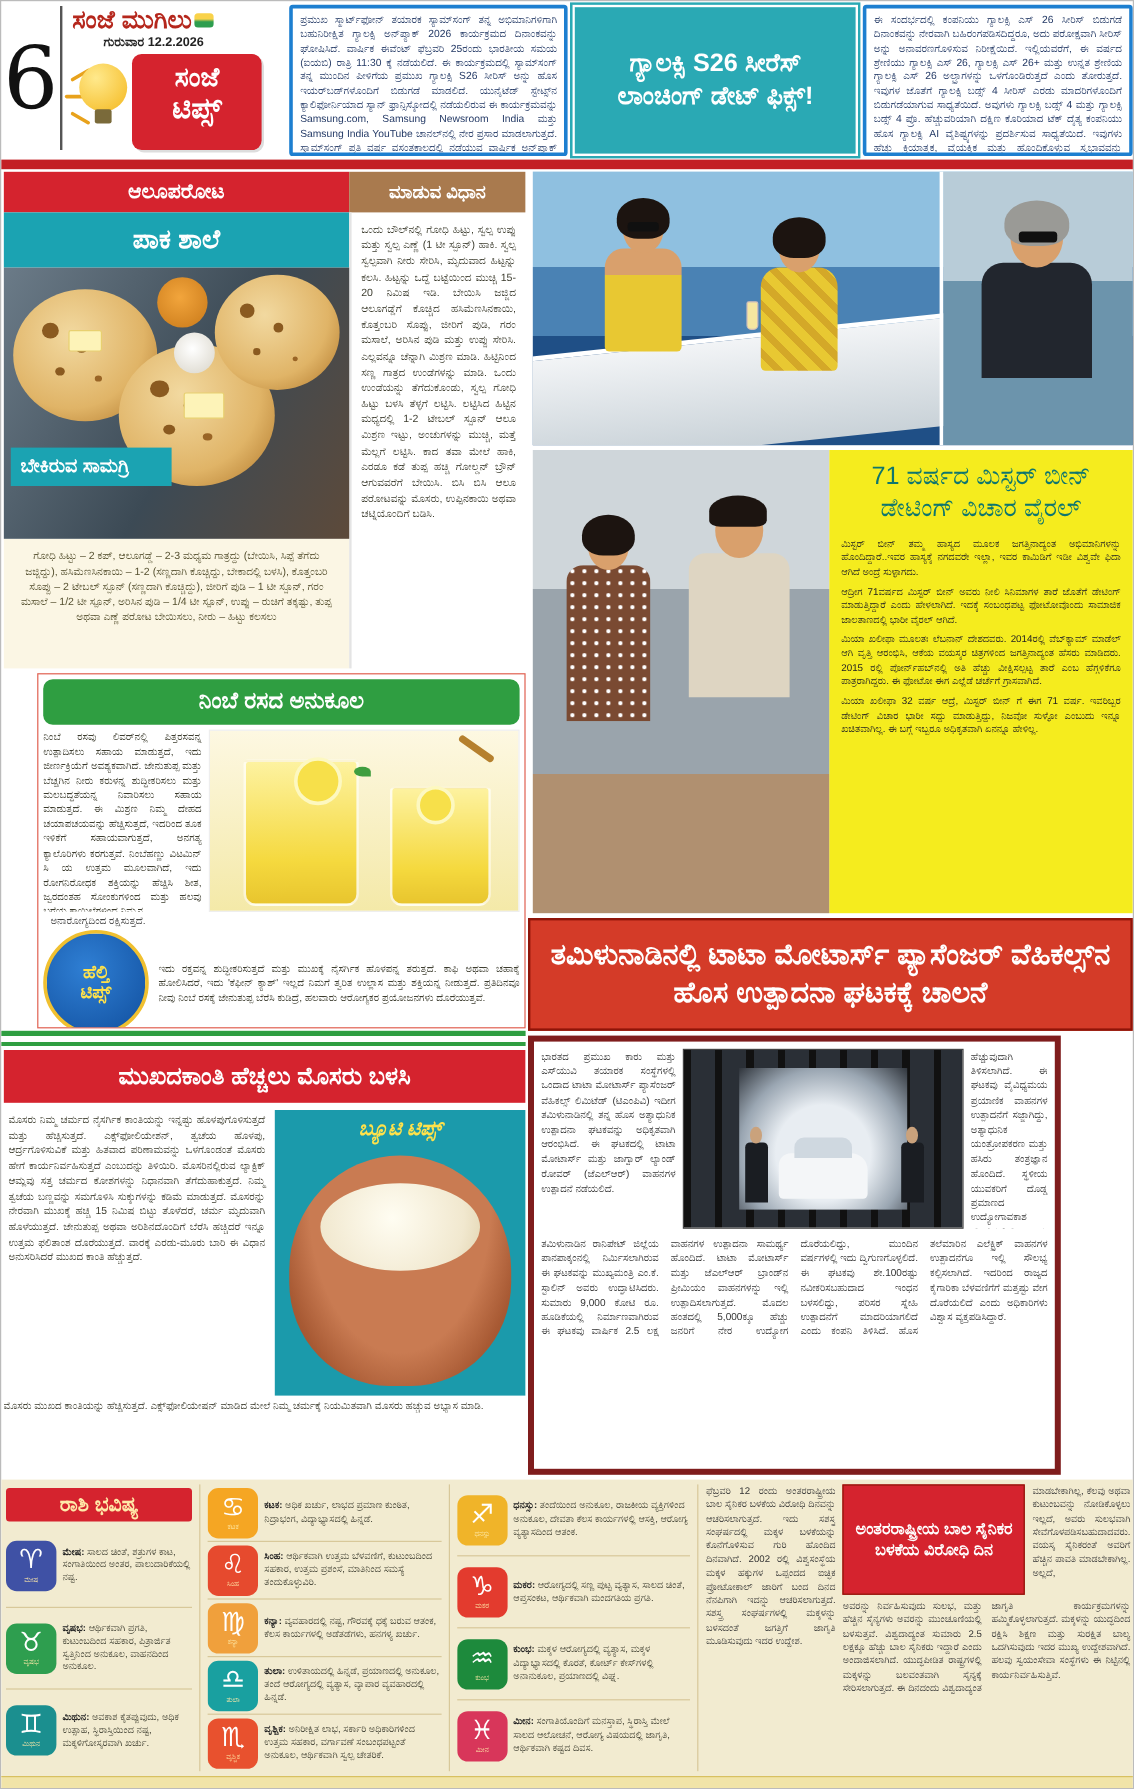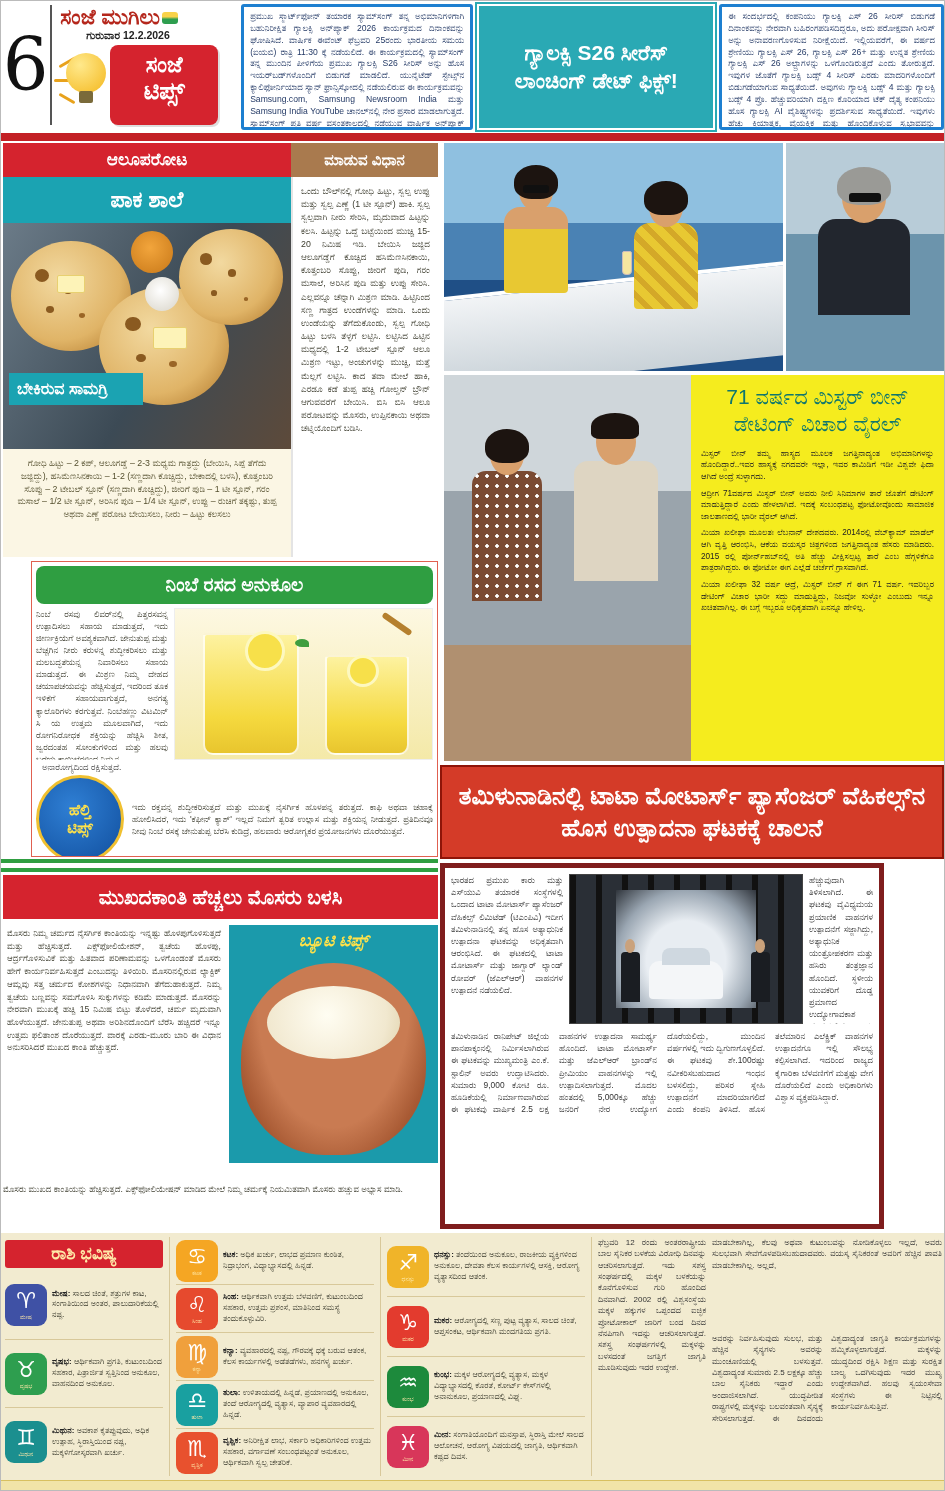--- a/index.html
+++ b/index.html
@@ -89,21 +89,21 @@
   .curd-head{height:44px;background:#d5232e;color:#fff;font-weight:bold;font-size:20px;
              display:flex;align-items:center;justify-content:center;margin-bottom:6px;}
   .curd-row{display:flex;height:238px;}
   .curd-text{width:214px;font-size:8.6px;line-height:1.48;color:#3c3c2e;padding:2px 8px 0 4px;}
   .curd-panel{flex:1;background:#1b9aab;position:relative;}
   .beauty-badge{color:#ffe24a;font-weight:bold;font-style:italic;font-size:17px;text-align:center;padding-top:6px;}
   .pot{position:absolute;left:12px;right:12px;bottom:8px;top:38px;
        background:radial-gradient(ellipse at 50% 20%,#c97b52 0 58%,#a85a34 78%,#8a4424);border-radius:50% 50% 45% 45%;}
   .pot:after{content:"";position:absolute;left:14%;top:12%;width:72%;height:38%;border-radius:50%;
        background:radial-gradient(circle at 45% 40%,#fffdf2,#f1e8cf 70%,#e0d2ac);}
-  .curd-outro{font-size:8.6px;line-height:1.45;color:#3c3c2e;margin-top:20px;}
+  .curd-outro{font-size:8.6px;line-height:1.45;color:#3c3c2e;margin-top:2px;}
 
   
   #yacht{left:443px;top:142px;width:500px;height:228px;position:absolute;overflow:hidden;
          background:linear-gradient(#8fc0e0 0 35%,#4a82b4 35% 60%,#1f4f86 60% 100%);}
   .rail{position:absolute;left:-20px;bottom:0;width:420px;height:90px;background:linear-gradient(#f2f4f6,#c9d2d8);
         transform:skewY(-6deg);border-top:4px solid #fff;}
   .person{position:absolute;}
   .head{width:34px;height:40px;border-radius:50%;background:#d9a06c;margin:0 auto;position:relative;}
   .hair{position:absolute;left:-5px;top:-6px;width:44px;height:34px;border-radius:50% 50% 40% 40%;background:#1c1410;}
   .hair-long:after{content:"";position:absolute;left:-4px;top:18px;width:52px;height:66px;
@@ -433,20 +433,21 @@
             <span class="mini">ಮೀನ</span>
           </div>
         <div class="sign-text"><b>ಮೀನ</b><span>ಸಂಗಾತಿಯೊಂದಿಗೆ ಮನಸ್ತಾಪ, ಸ್ಥಿರಾಸ್ತಿ ಮೇಲೆ ಸಾಲದ ಆಲೋಚನೆ, ಆರೋಗ್ಯ ವಿಷಯದಲ್ಲಿ ಜಾಗೃತಿ, ಆರ್ಥಿಕವಾಗಿ ಕಷ್ಟದ ದಿವಸ.</span></div>
       </div>
     </div>
 
     <div class="bottom-article">
       <div class="ba-col1">ಫೆಬ್ರವರಿ 12 ರಂದು ಅಂತರರಾಷ್ಟ್ರೀಯ ಬಾಲ ಸೈನಿಕರ ಬಳಕೆಯ ವಿರೋಧಿ ದಿನವನ್ನು ಆಚರಿಸಲಾಗುತ್ತದೆ. ಇದು ಸಶಸ್ತ್ರ ಸಂಘರ್ಷದಲ್ಲಿ ಮಕ್ಕಳ ಬಳಕೆಯನ್ನು ಕೊನೆಗೊಳಿಸುವ ಗುರಿ ಹೊಂದಿದ ದಿನವಾಗಿದೆ. 2002 ರಲ್ಲಿ ವಿಶ್ವಸಂಸ್ಥೆಯ ಮಕ್ಕಳ ಹಕ್ಕುಗಳ ಒಪ್ಪಂದದ ಐಚ್ಛಿಕ ಪ್ರೋಟೋಕಾಲ್ ಜಾರಿಗೆ ಬಂದ ದಿನದ ನೆನಪಿಗಾಗಿ ಇದನ್ನು ಆಚರಿಸಲಾಗುತ್ತದೆ. ಸಶಸ್ತ್ರ ಸಂಘರ್ಷಗಳಲ್ಲಿ ಮಕ್ಕಳನ್ನು ಬಳಸದಂತೆ ಜಗತ್ತಿಗೆ ಜಾಗೃತಿ ಮೂಡಿಸುವುದು ಇದರ ಉದ್ದೇಶ.</div>
       <div class="ba-right">
         <div class="ba-top">
+          <div class="soldiers-head">ಅಂತರರಾಷ್ಟ್ರೀಯ ಬಾಲ ಸೈನಿಕರ ಬಳಕೆಯ ವಿರೋಧಿ ದಿನ</div>
           <div class="ba-side">ಮಾಡಬೇಕಾಗಿಲ್ಲ, ಕೆಲವು ಅಥವಾ ಕುಟುಂಬವನ್ನು ನೋಡಿಕೊಳ್ಳಲು ಇಲ್ಲದೆ, ಅವರು ಸುಲಭವಾಗಿ ಸೇವೆಗೊಳಪಡಿಸಬಹುದಾದವರು. ವಯಸ್ಕ ಸೈನಿಕರಂತೆ ಅವರಿಗೆ ಹೆಚ್ಚಿನ ಪಾವತಿ ಮಾಡಬೇಕಾಗಿಲ್ಲ. ಅಲ್ಲದೆ,</div>
         </div>
         <div class="ba-bottom">ಅವರನ್ನು ನಿರ್ವಹಿಸುವುದು ಸುಲಭ, ಮತ್ತು ಹೆಚ್ಚಿನ ಸೈನ್ಯಗಳು ಅವರನ್ನು ಮುಂಚೂಣಿಯಲ್ಲಿ ಬಳಸುತ್ತವೆ. ವಿಶ್ವದಾದ್ಯಂತ ಸುಮಾರು 2.5 ಲಕ್ಷಕ್ಕೂ ಹೆಚ್ಚು ಬಾಲ ಸೈನಿಕರು ಇದ್ದಾರೆ ಎಂದು ಅಂದಾಜಿಸಲಾಗಿದೆ. ಯುದ್ಧಪೀಡಿತ ರಾಷ್ಟ್ರಗಳಲ್ಲಿ ಮಕ್ಕಳನ್ನು ಬಲವಂತವಾಗಿ ಸೈನ್ಯಕ್ಕೆ ಸೇರಿಸಲಾಗುತ್ತದೆ. ಈ ದಿನದಂದು ವಿಶ್ವದಾದ್ಯಂತ ಜಾಗೃತಿ ಕಾರ್ಯಕ್ರಮಗಳನ್ನು ಹಮ್ಮಿಕೊಳ್ಳಲಾಗುತ್ತದೆ. ಮಕ್ಕಳನ್ನು ಯುದ್ಧದಿಂದ ರಕ್ಷಿಸಿ ಶಿಕ್ಷಣ ಮತ್ತು ಸುರಕ್ಷಿತ ಬಾಲ್ಯ ಒದಗಿಸುವುದು ಇದರ ಮುಖ್ಯ ಉದ್ದೇಶವಾಗಿದೆ. ಹಲವು ಸ್ವಯಂಸೇವಾ ಸಂಸ್ಥೆಗಳು ಈ ನಿಟ್ಟಿನಲ್ಲಿ ಕಾರ್ಯನಿರ್ವಹಿಸುತ್ತಿವೆ.</div>
       </div>
     </div>
   </div>
 
   <div class="abs" id="footer"></div>
 </div>
 

